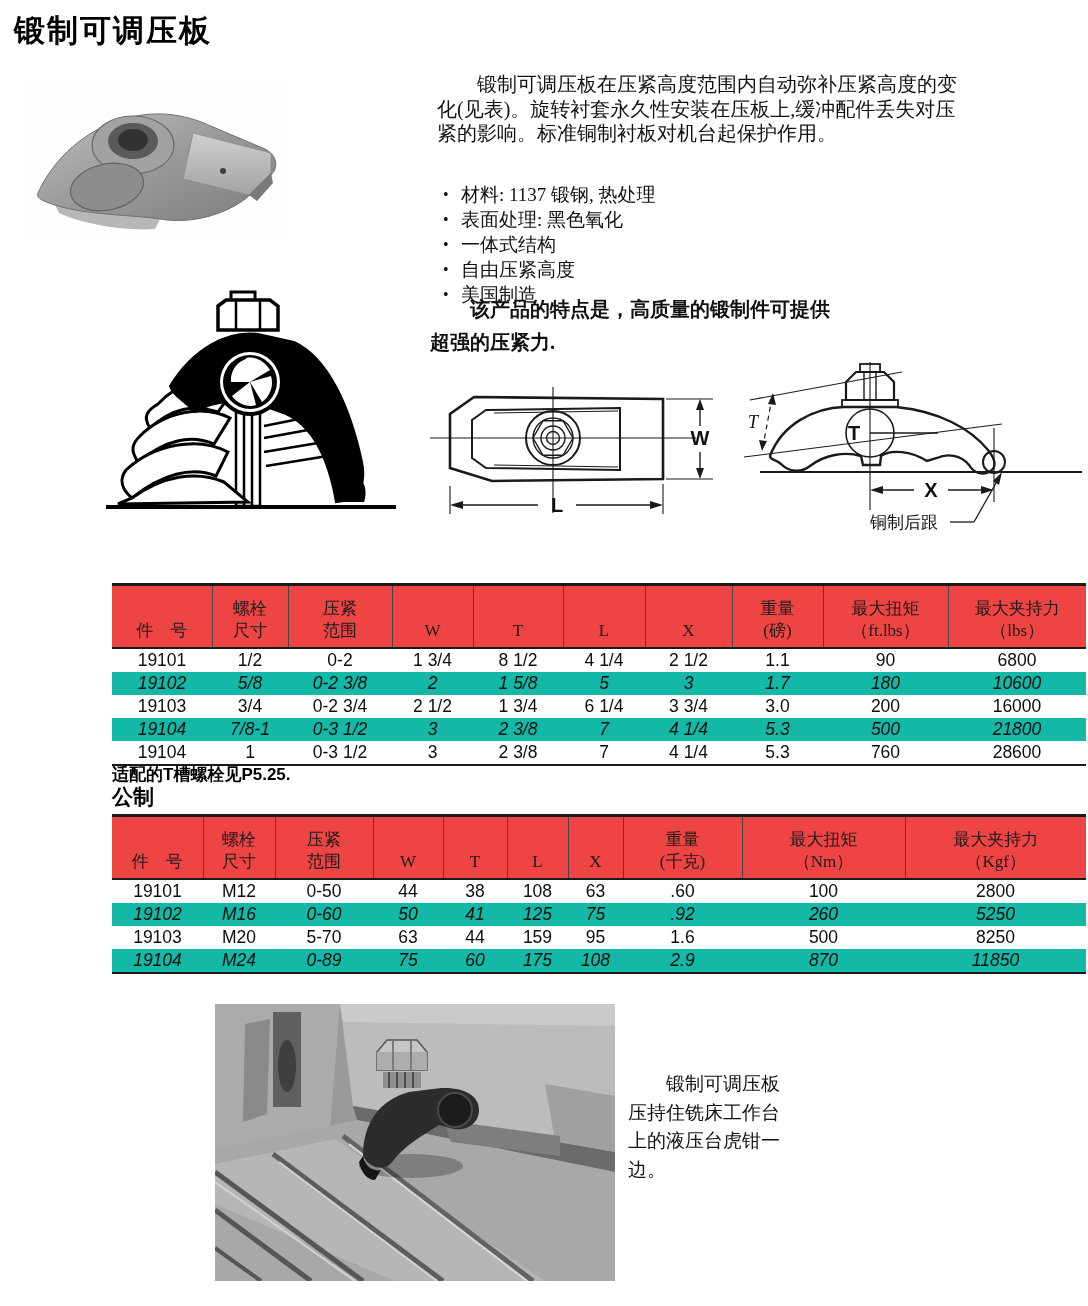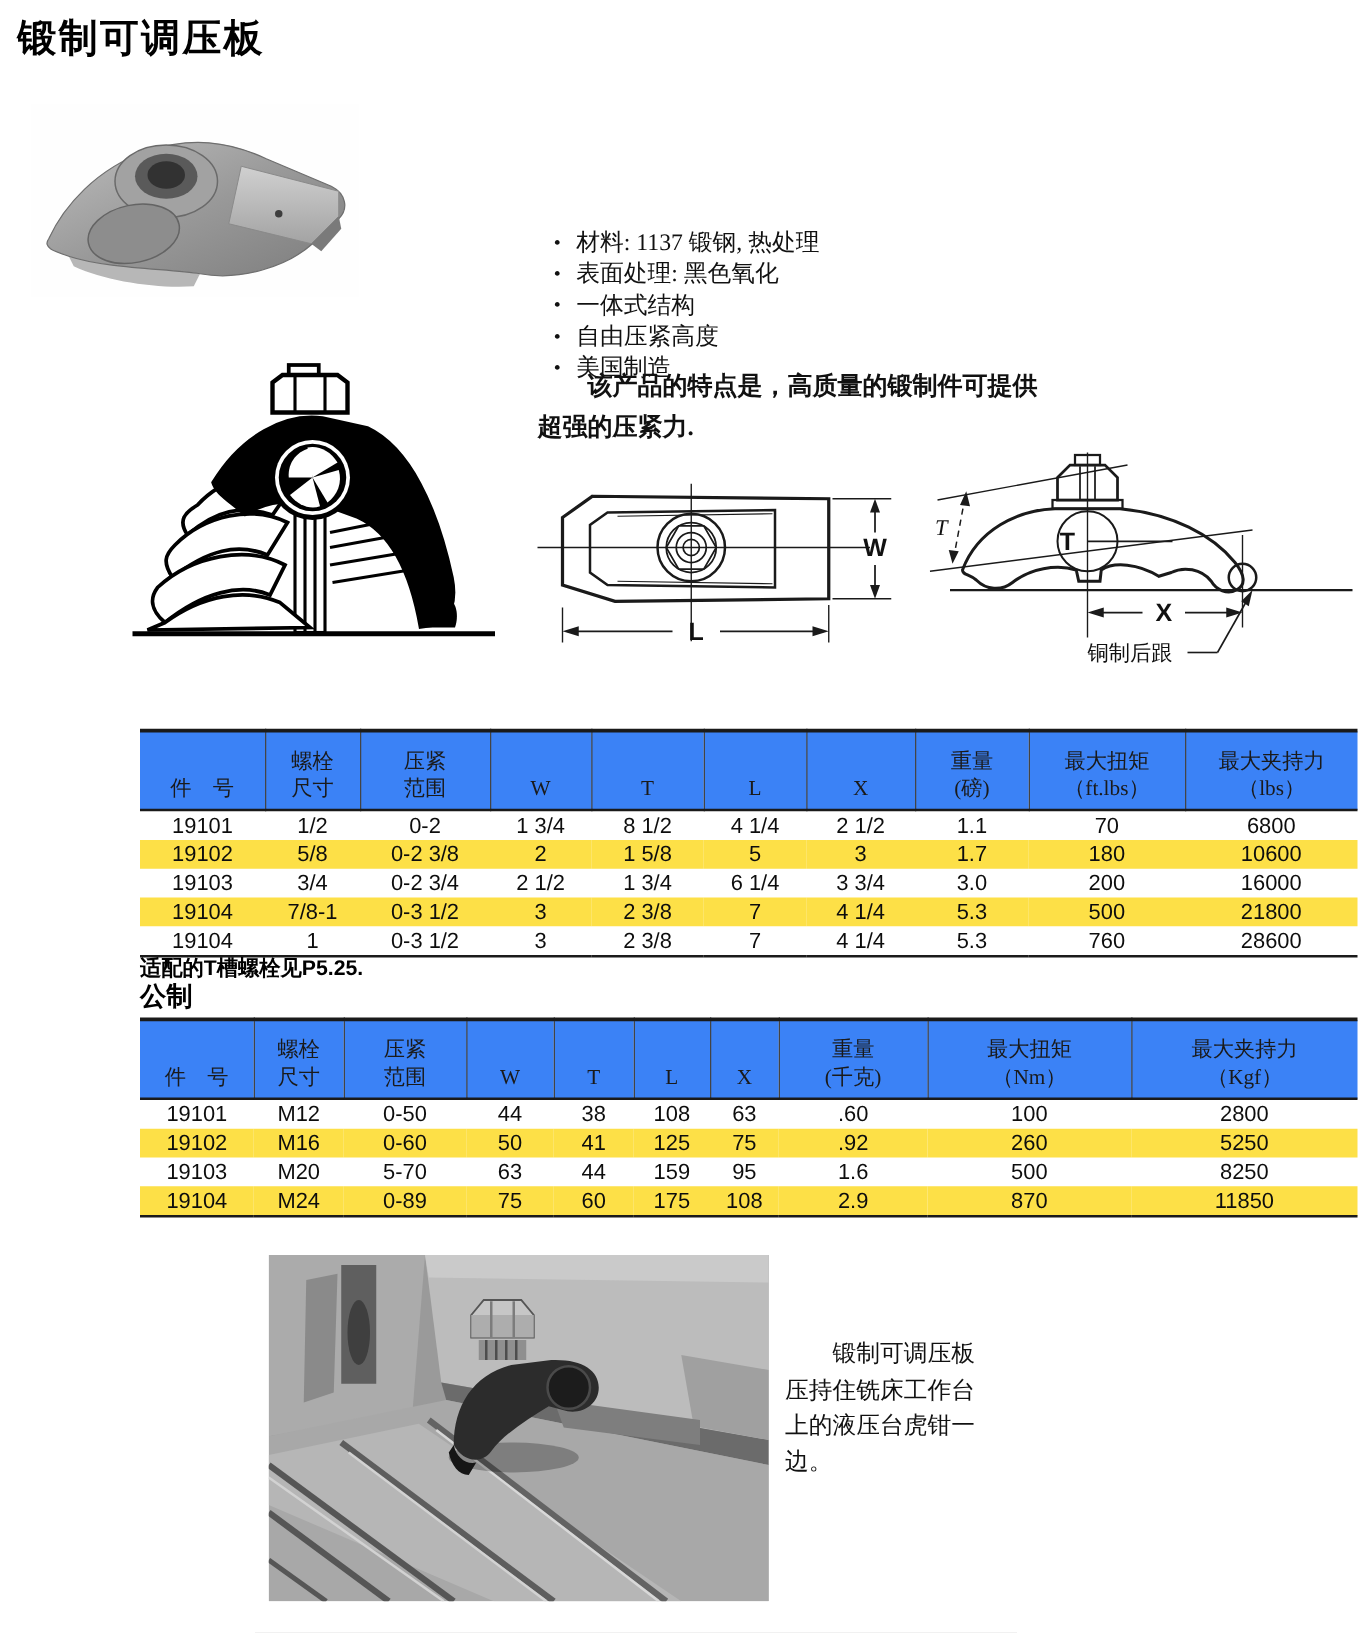--- a/index.html
+++ b/index.html
@@ -13,27 +13,27 @@
   .bullet-item{position:relative;padding-left:22px;}
   .bullet-item::before{content:"•";position:absolute;left:4px;top:0;font-size:16px;}
   .highlight{left:430px;top:293px;width:520px;font-size:20px;font-weight:bold;line-height:33px;white-space:pre-line;}
   .note{left:112px;top:763px;font-family:"Liberation Sans","DejaVu Sans",sans-serif;font-size:17px;font-weight:bold;color:#000;}
   .metric-label{left:112px;top:783px;font-family:"Liberation Sans","DejaVu Sans",sans-serif;font-size:21px;font-weight:bold;color:#000;}
   .caption{left:628px;top:1070px;width:170px;font-size:19px;line-height:28.5px;white-space:pre-line;}
 
   table.spec{position:absolute;left:112px;border-collapse:collapse;table-layout:fixed;width:974px;
         border-top:3px solid #1a1a1a;border-bottom:2px solid #1a1a1a;}
   table.spec thead tr{border-bottom:2px solid #1a1a1a;}
-  table.spec th{background:#3b82f6;font-weight:normal;font-size:17px;line-height:22px;
+  table.spec th{background:#ef4444;font-weight:normal;font-size:17px;line-height:22px;
         vertical-align:bottom;text-align:center;padding:12px 3px 5px 3px;white-space:pre-line;
         border-left:1px solid #444;font-family:"Liberation Serif","DejaVu Serif",serif;color:#1a1a1a;margin-top:47px;}
   table.spec th:first-child{border-left:none;}
   table.spec td{height:23px;line-height:23px;padding:0 3px;text-align:center;font-size:17.5px;
         font-family:"Liberation Sans","DejaVu Sans",sans-serif;color:#0d0d0d;}
-  table.spec tr.stripe{background:#fde047;}
+  table.spec tr.stripe{background:#14b8a6;font-style:italic;}
   #inch-table{top:583px;}
   #metric-table{top:814px;}
 
   .dim-label{font-family:"Liberation Sans","DejaVu Sans",sans-serif;font-weight:bold;}
   svg text{user-select:none;}
 </style>
 </head>
 <body>
 
 <div id="page">
@@ -59,20 +59,23 @@
       <path d="M224,112 L246,90 L248,100 L232,118 Z" fill="#7a7a7a"></path>
       <ellipse cx="108" cy="62" rx="41" ry="29" fill="#a2a2a2" stroke="#6a6a6a" stroke-width="1.2"></ellipse>
       <ellipse cx="108" cy="58" rx="25" ry="18" fill="#5a5a5a"></ellipse>
       <ellipse cx="108" cy="57" rx="15" ry="11" fill="#323232"></ellipse>
       <ellipse cx="82" cy="104" rx="37" ry="23" transform="rotate(-12 82 104)" fill="#8d8d8d" stroke="#646464" stroke-width="1.2"></ellipse>
       <circle cx="198" cy="88" r="3" fill="#3e3e3e"></circle>
       <path d="M30,122 C60,132 110,132 135,136 L130,146 C100,148 60,142 34,130 Z" fill="#707070" opacity="0.5"></path>
     </svg>
   </div>
 
+  <div class="abs intro">　　锻制可调压板在压紧高度范围内自动弥补压紧高度的变
+化(见表)。旋转衬套永久性安装在压板上,缓冲配件丢失对压
+紧的影响。标准铜制衬板对机台起保护作用。</div>
 
   <div class="abs bullets">
     <div class="bullet-item"><span>材料:  1137 锻钢,  热处理</span></div>
     <div class="bullet-item"><span>表面处理:  黑色氧化</span></div>
     <div class="bullet-item"><span>一体式结构</span></div>
     <div class="bullet-item"><span>自由压紧高度</span></div>
     <div class="bullet-item"><span>美国制造</span></div>
   </div>
 
   <div class="abs" style="left:98px;top:286px;width:305px;height:240px;">
@@ -234,21 +237,21 @@
       <tbody>
         <tr>
           <td>19101</td>
           <td>1/2</td>
           <td>0-2</td>
           <td>1 3/4</td>
           <td>8 1/2</td>
           <td>4 1/4</td>
           <td>2 1/2</td>
           <td>1.1</td>
-          <td>70</td>
+          <td>90</td>
           <td>6800</td>
         </tr>
         <tr class="stripe">
           <td>19102</td>
           <td>5/8</td>
           <td>0-2 3/8</td>
           <td>2</td>
           <td>1 5/8</td>
           <td>5</td>
           <td>3</td>

